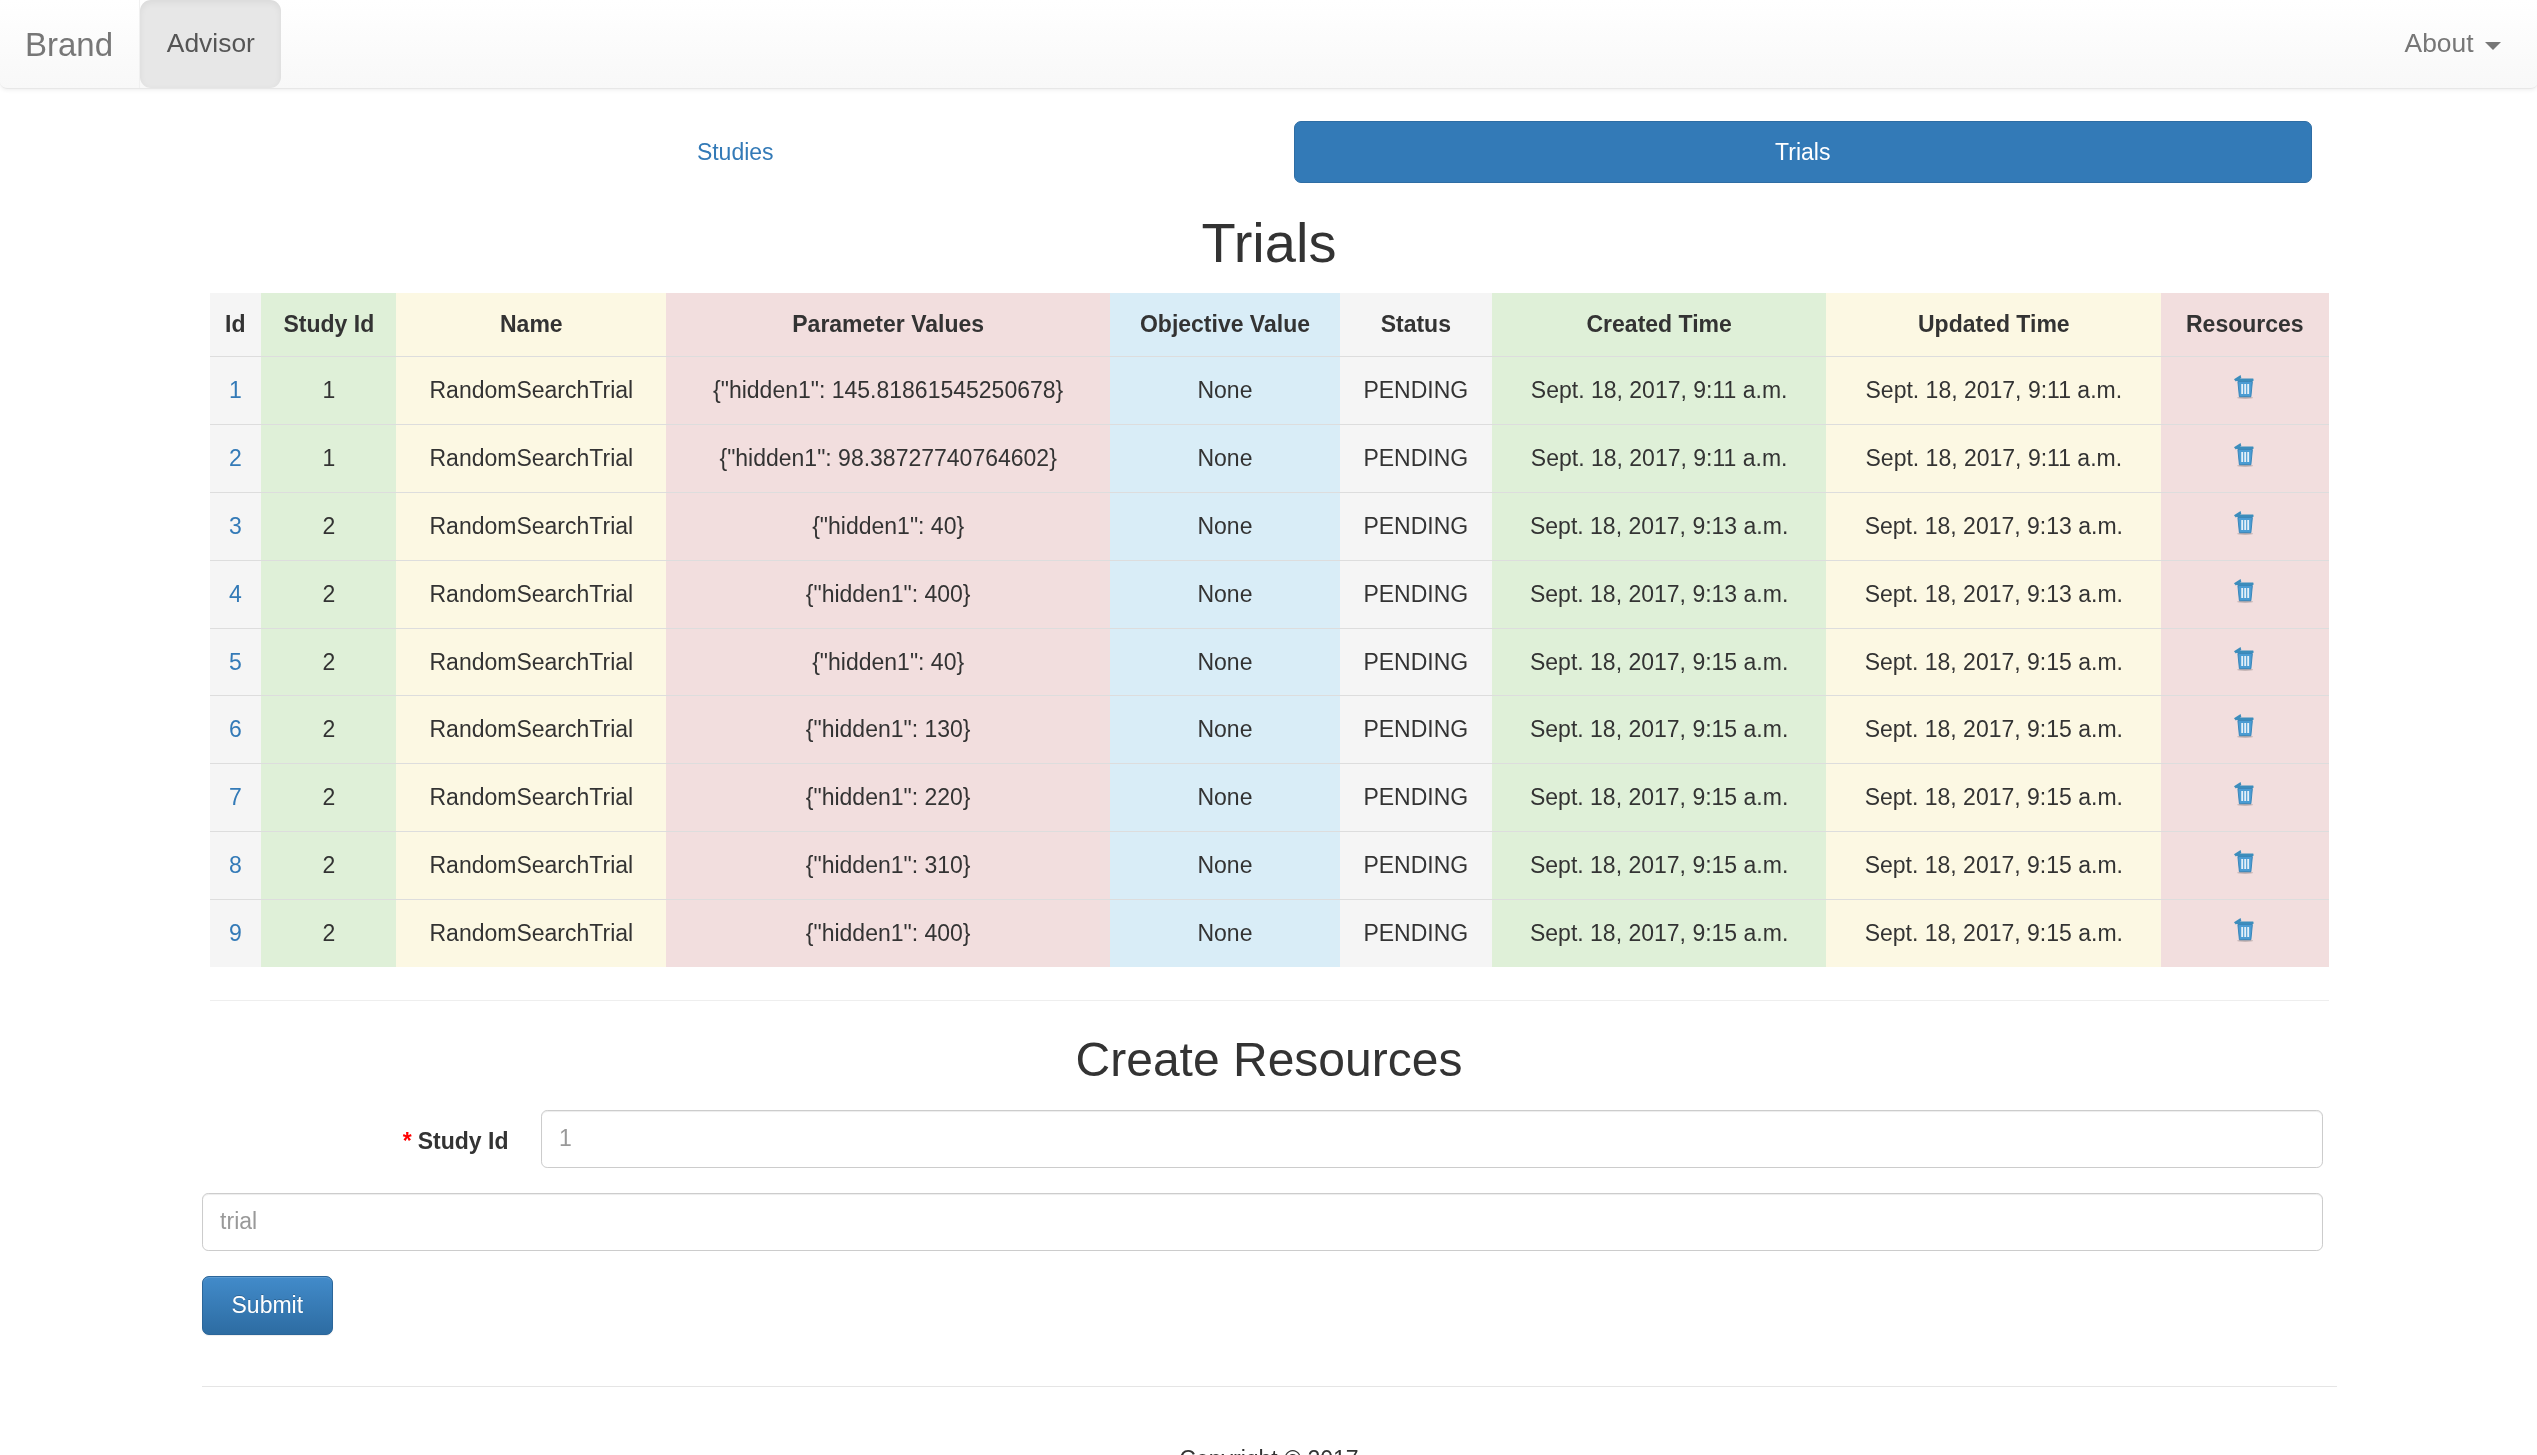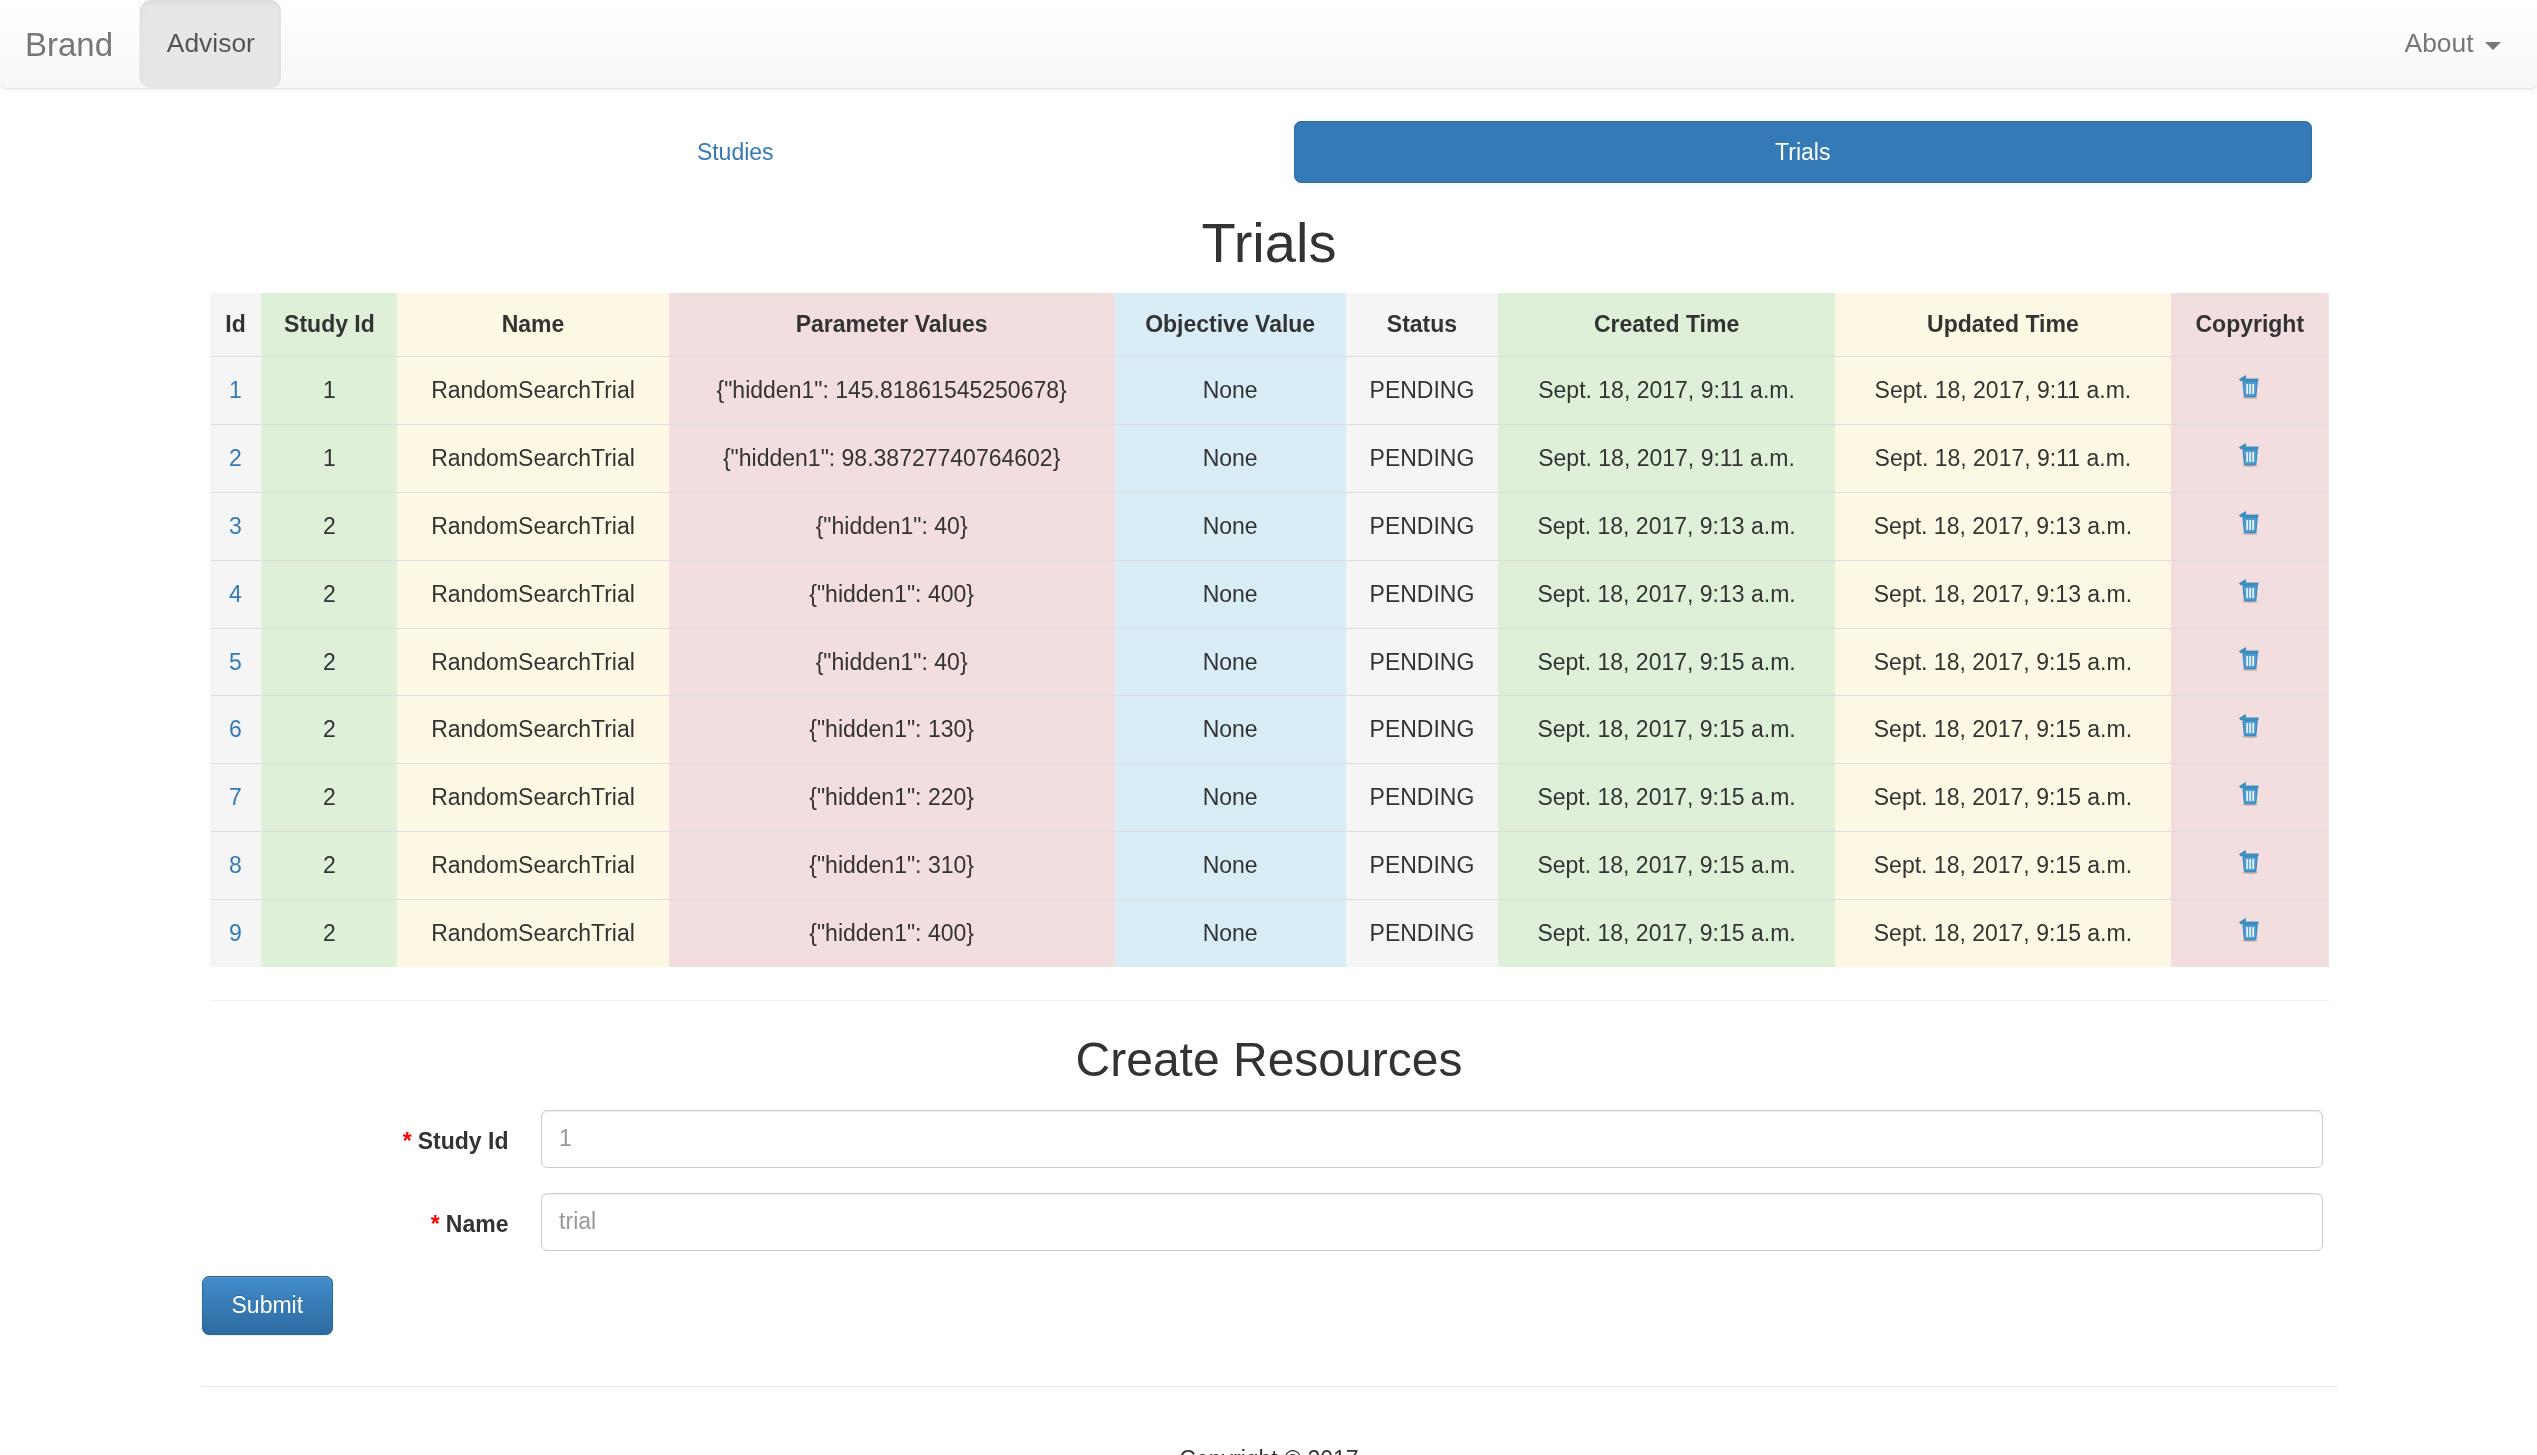--- a/index.html
+++ b/index.html
@@ -298,21 +298,21 @@
       <thead>
         <tr>
           <th class="c-id">Id</th>
           <th class="c-study">Study Id</th>
           <th class="c-name">Name</th>
           <th class="c-param">Parameter Values</th>
           <th class="c-obj">Objective Value</th>
           <th class="c-status">Status</th>
           <th class="c-created">Created Time</th>
           <th class="c-updated">Updated Time</th>
-          <th class="c-op">Copyright</th>
+          <th class="c-op">Resources</th>
         </tr>
       </thead>
       <tbody id="trials-body">
           <tr>
             <td class="c-id"><a class="id-link">1</a></td>
             <td class="c-study">1</td>
             <td class="c-name">RandomSearchTrial</td>
             <td class="c-param">{"hidden1": 145.81861545250678}</td>
             <td class="c-obj">None</td>
             <td class="c-status">PENDING</td>
@@ -492,23 +492,20 @@
     <div class="form-group">
       <div class="form-label">
         <span class="req-star">*</span><span>Study Id</span>
       </div>
       <div class="form-control-col">
         <input class="form-control" type="text" placeholder="1" style="">
       </div>
     </div>
 
     <div class="form-group">
-      <div class="form-label">
-        <span class="req-star">*</span><span>Name</span>
-      </div>
       <div class="form-control-col">
         <input class="form-control" type="text" placeholder="trial" style="">
       </div>
     </div>
 
     <div class="submit-row">
       <button class="btn-submit">Submit</button>
     </div>
   </div>
 

